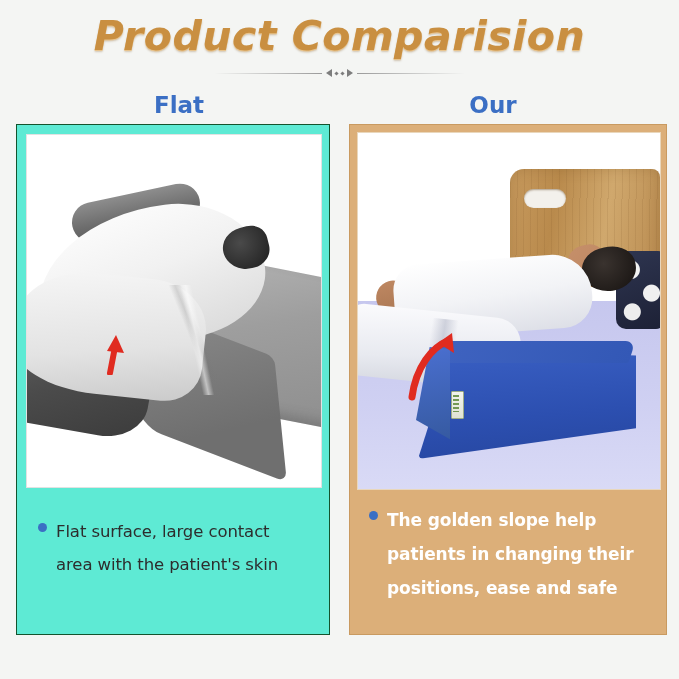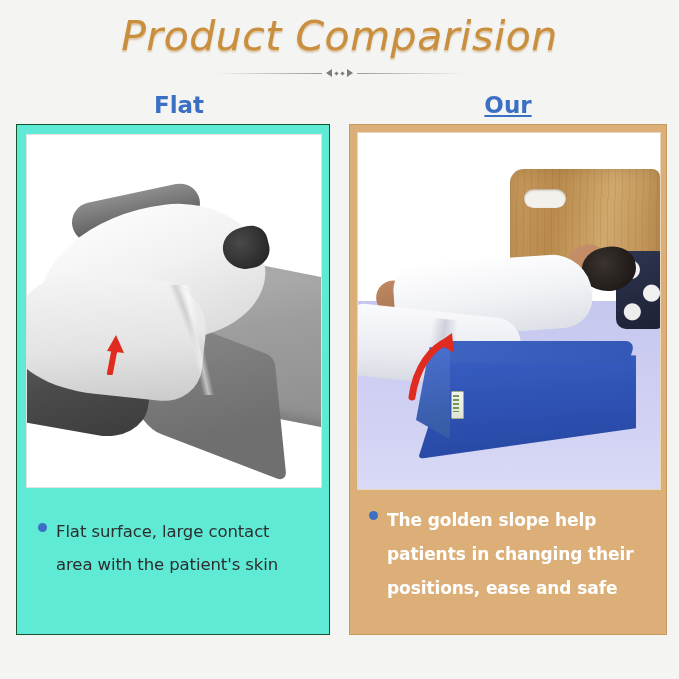--- a/index.html
+++ b/index.html
@@ -19,21 +19,21 @@
   .title-wrap {
     position: absolute;
     top: 14px;
     left: 0;
     width: 679px;
     text-align: center;
   }
   .title {
     font-family: "DejaVu Sans", sans-serif;
     font-size: 41px;
-    font-weight: normal;
+    font-weight: bold;
     font-style: italic;
     letter-spacing: 0.5px;
     color: #c98f41;
     text-shadow: 0 1px 0 #e8c48e, 0 2px 2px rgba(130,90,35,0.30);
     line-height: 1.08;
     white-space: nowrap;
   }
 
   
   .divider {
@@ -79,21 +79,21 @@
   .head {
     position: absolute;
     top: 92px;
     font-family: "DejaVu Sans", sans-serif;
     font-size: 23px;
     font-weight: bold;
     color: #3b6fc4;
     text-align: center;
   }
   .head.left  { left: 16px;  width: 326px; }
-  .head.right { left: 349px; width: 318px; text-decoration: underline; }
+  .head.right { left: 334px; width: 318px; }
 
   
   .panel {
     position: absolute;
     top: 124px;
     box-sizing: border-box;
   }
   .panel.left {
     left: 16px;
     width: 314px;

